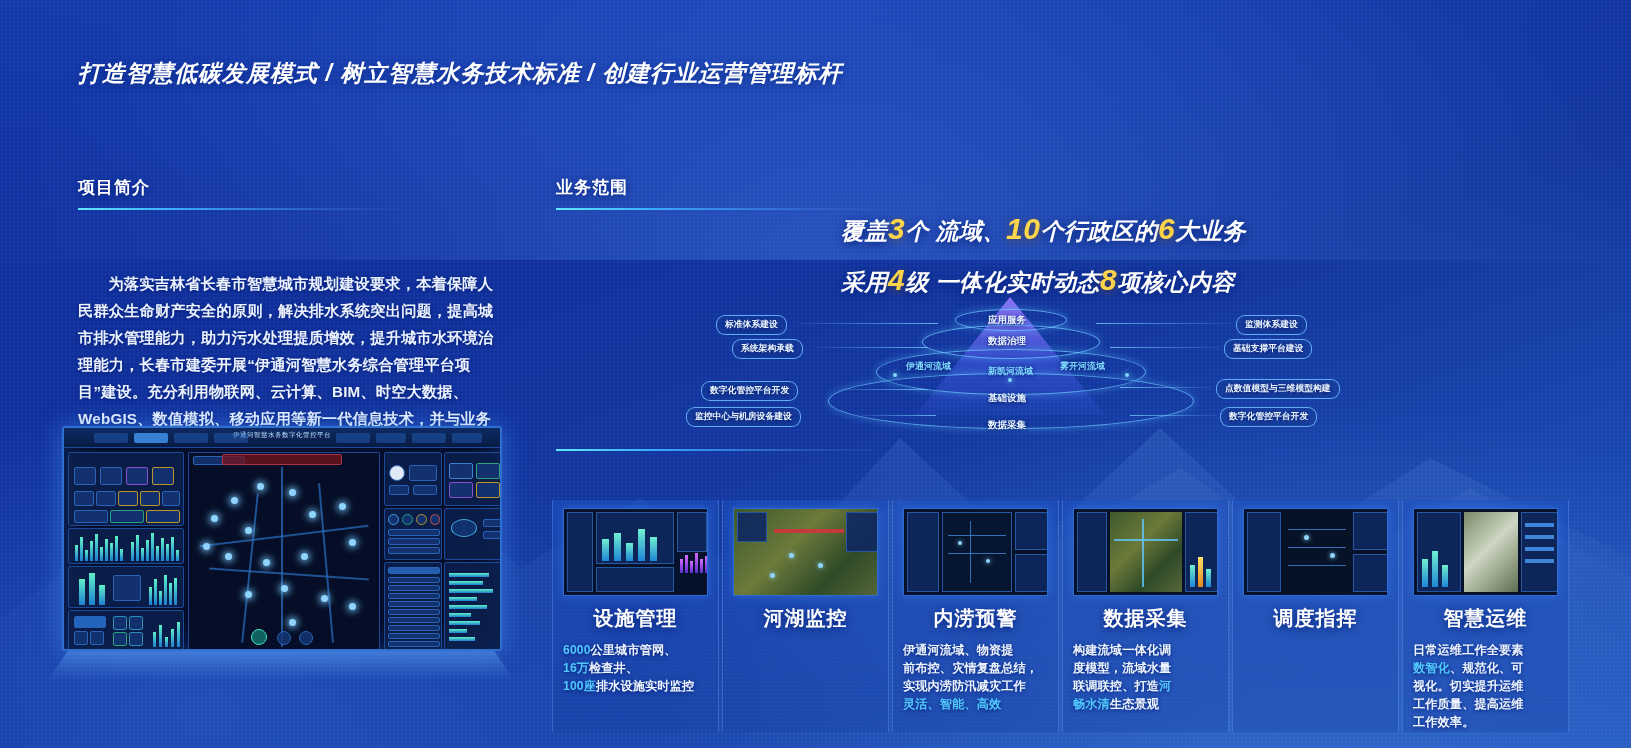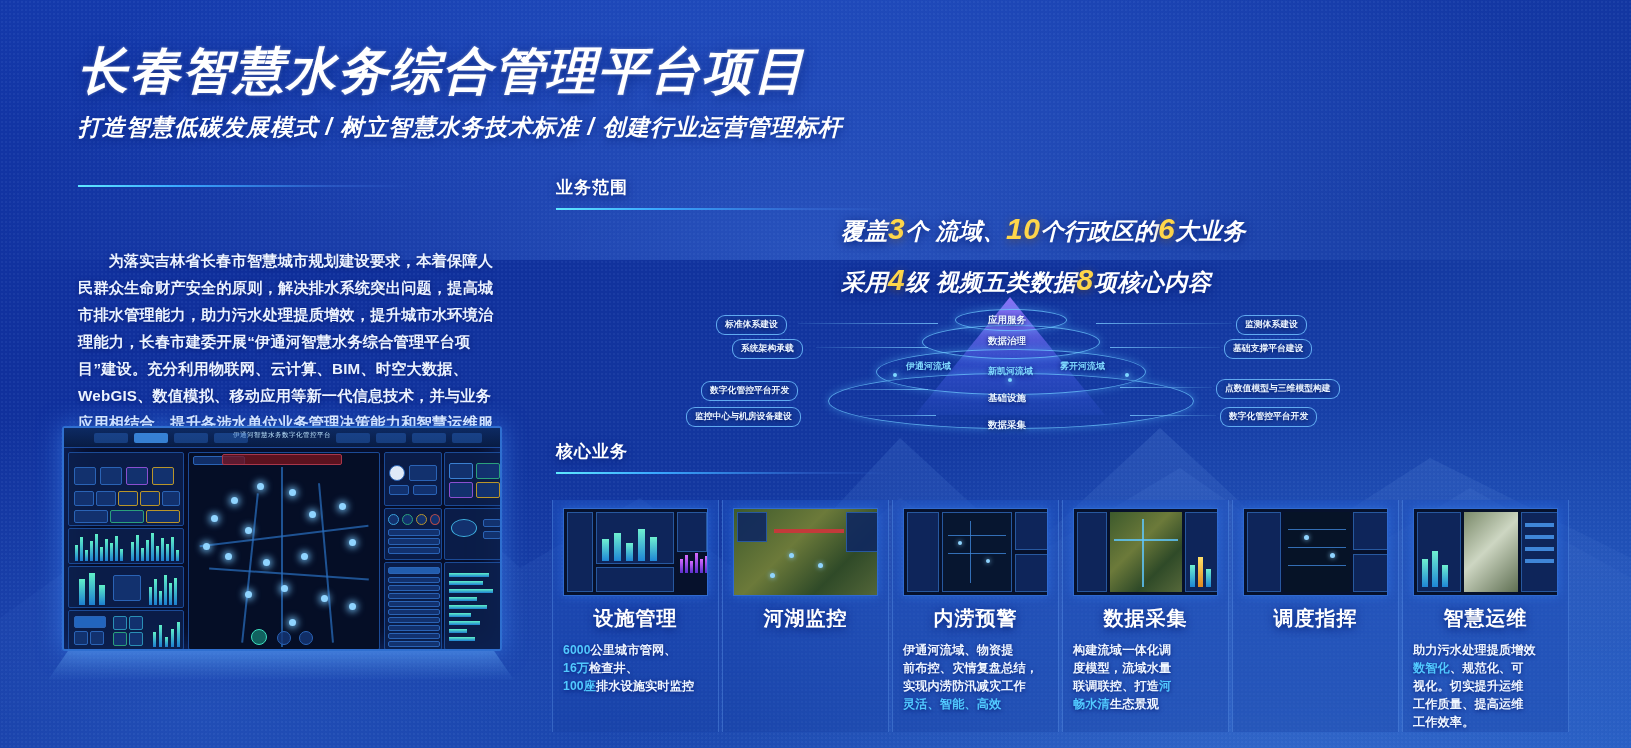--- a/index.html
+++ b/index.html
@@ -150,25 +150,25 @@
     <linearGradient id="mg2" x1="0" y1="0" x2="0" y2="1">
       <stop offset="0%" stop-color="#7aa8ef" stop-opacity=".32"></stop>
       <stop offset="100%" stop-color="#2a57bb" stop-opacity="0"></stop>
     </linearGradient>
   </defs>
   <path d="M0,300 L140,200 L250,260 L400,140 L520,250 L640,180 L760,270 L900,120 L1030,240 L1180,150 L1330,255 L1470,170 L1631,260 L1631,430 L0,430 Z" fill="url(#mg)"></path>
   <path d="M760,300 L900,180 L1010,250 L1160,110 L1290,230 L1430,140 L1631,240 L1631,430 L760,430 Z" fill="url(#mg2)"></path>
 </svg>
 
 <div class="header">
-  <div class="title">长春智慧水务综合管理平台项目</div>
   <div class="subtitle">打造智慧低碳发展模式 / 树立智慧水务技术标准 / 创建行业运营管理标杆</div>
 </div>
 
 <div class="sec" id="intro-block">
+  <div class="sec-title">项目简介</div>
   <div class="sec-rule"></div>
   <div class="intro-text">为落实吉林省长春市智慧城市规划建设要求，本着保障人民群众生命财产安全的原则，解决排水系统突出问题，提高城市排水管理能力，助力污水处理提质增效，提升城市水环境治理能力，长春市建委开展“伊通河智慧水务综合管理平台项目”建设。充分利用物联网、云计算、BIM、时空大数据、WebGIS、数值模拟、移动应用等新一代信息技术，并与业务应用相结合，提升各涉水单位业务管理决策能力和智慧运维服务水平。</div>
 </div>
 
 <div class="dash-wrap">
   <div class="dash-base"></div>
   <div class="dash-screen">
     <div class="dh"></div>
     <div class="dh-title">伊通河智慧水务数字化管控平台</div>
     <div class="dh-tab" style="left:30px;width:34px"></div>
@@ -326,21 +326,21 @@
 </div>
 
 <div class="sec" id="scope-block">
   <div class="sec-title">业务范围</div>
   <div class="sec-rule"></div>
   <div class="scope-lines">
     <div class="scope-line">
       <span>覆盖</span><span class="num">3</span><span>个 流域、</span><span class="num">10</span><span>个行政区的</span><span class="num">6</span><span>大业务</span>
     </div>
     <div class="scope-line">
-      <span>采用</span><span class="num">4</span><span>级 视频五类数据</span><span class="num">8</span><span>项核心内容</span>
+      <span>采用</span><span class="num">4</span><span>级 一体化实时动态</span><span class="num">8</span><span>项核心内容</span>
     </div>
   </div>
 </div>
 
 <div class="diagram">
   <div class="pyramid"></div>
 
   <div class="ring" style="left:255px;top:14px;width:112px;height:22px"></div>
   <div class="ring" style="left:222px;top:30px;width:178px;height:34px"></div>
   <div class="ring" style="left:176px;top:54px;width:270px;height:46px"></div>
@@ -374,21 +374,20 @@
   <div class="pill" style="left:1px;top:86px">数字化管控平台开发</div>
   <div class="pill" style="left:-14px;top:112px">监控中心与机房设备建设</div>
 
   <div class="pill" style="left:536px;top:20px">监测体系建设</div>
   <div class="pill" style="left:524px;top:44px">基础支撑平台建设</div>
   <div class="pill" style="left:516px;top:84px">点数值模型与三维模型构建</div>
   <div class="pill" style="left:520px;top:112px">数字化管控平台开发</div>
 </div>
 
 <div class="sec" id="core-block">
-  <div class="sec-title">核心业务</div>
   <div class="sec-rule"></div>
 </div>
 
 <div class="cards" id="cards">
     <div class="card">
       <div class="card-thumb">
         <div class="tg tg-panel" style="left:3px;top:3px;width:26px;height:80px"></div>
    <div class="tg tg-panel" style="left:32px;top:3px;width:78px;height:52px"></div>
    <div class="tg tg-bar" style="left:38px;top:30px;width:7px;height:22px"></div>
    <div class="tg tg-bar" style="left:50px;top:24px;width:7px;height:28px"></div>
@@ -469,15 +468,15 @@
    <div class="tg tg-bar" style="left:18px;top:42px;width:6px;height:36px"></div>
    <div class="tg tg-bar" style="left:28px;top:56px;width:6px;height:22px"></div>
    <div class="tg tg-photo" style="left:50px;top:3px;width:54px;height:80px"></div>
    <div class="tg tg-panel" style="left:107px;top:3px;width:37px;height:80px"></div>
    <div class="tg" style="left:111px;top:14px;width:29px;height:4px;background:#3f86d8"></div>
    <div class="tg" style="left:111px;top:26px;width:29px;height:4px;background:#3f86d8"></div>
    <div class="tg" style="left:111px;top:38px;width:29px;height:4px;background:#3f86d8"></div>
    <div class="tg" style="left:111px;top:50px;width:29px;height:4px;background:#3f86d8"></div>
       </div>
       <div class="card-title">智慧运维</div>
-      <div class="card-desc"><span>助力污水处理提质增效</span><br><span class="hl">数智化</span><span>、规范化、可</span><br><span>视化</span><span>。切实提升运维</span><br><span>工作质量、提高运维</span><br><span>工作效率。</span></div>
+      <div class="card-desc"><span>日常运维工作全要素</span><br><span class="hl">数智化</span><span>、规范化、可</span><br><span>视化</span><span>。切实提升运维</span><br><span>工作质量、提高运维</span><br><span>工作效率。</span></div>
     </div>
   </div>
 
 </body></html>

